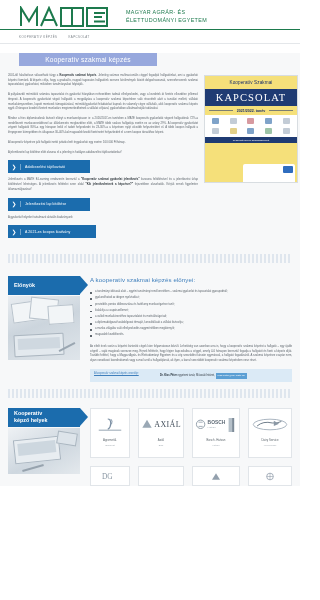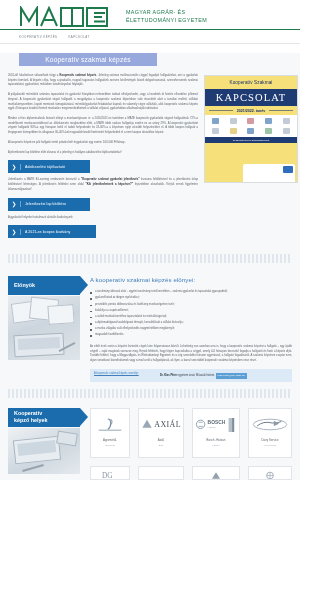--- a/index.html
+++ b/index.html
@@ -368,21 +368,21 @@
     text-align: center;
     line-height: 1.25;
     margin-top: 3px;
   }
   .lcard .ct {
     font-size: 2.2px;
     color: #a2aab1;
     text-align: center;
     margin-top: 1.5px;
   }
-  .lcard.partial { height: 14px; overflow: hidden; padding-top: 4px; }
+  .lcard.partial { height: 20px; overflow: hidden; padding-top: 4px; }
 
   svg { display: block; }
 </style>
 </head>
 <body>
 
 <div class="site-header">
   <div class="logo-wrap">
     <span class="logo-mark">
       <svg viewBox="0 0 200 42" width="100" height="21">

